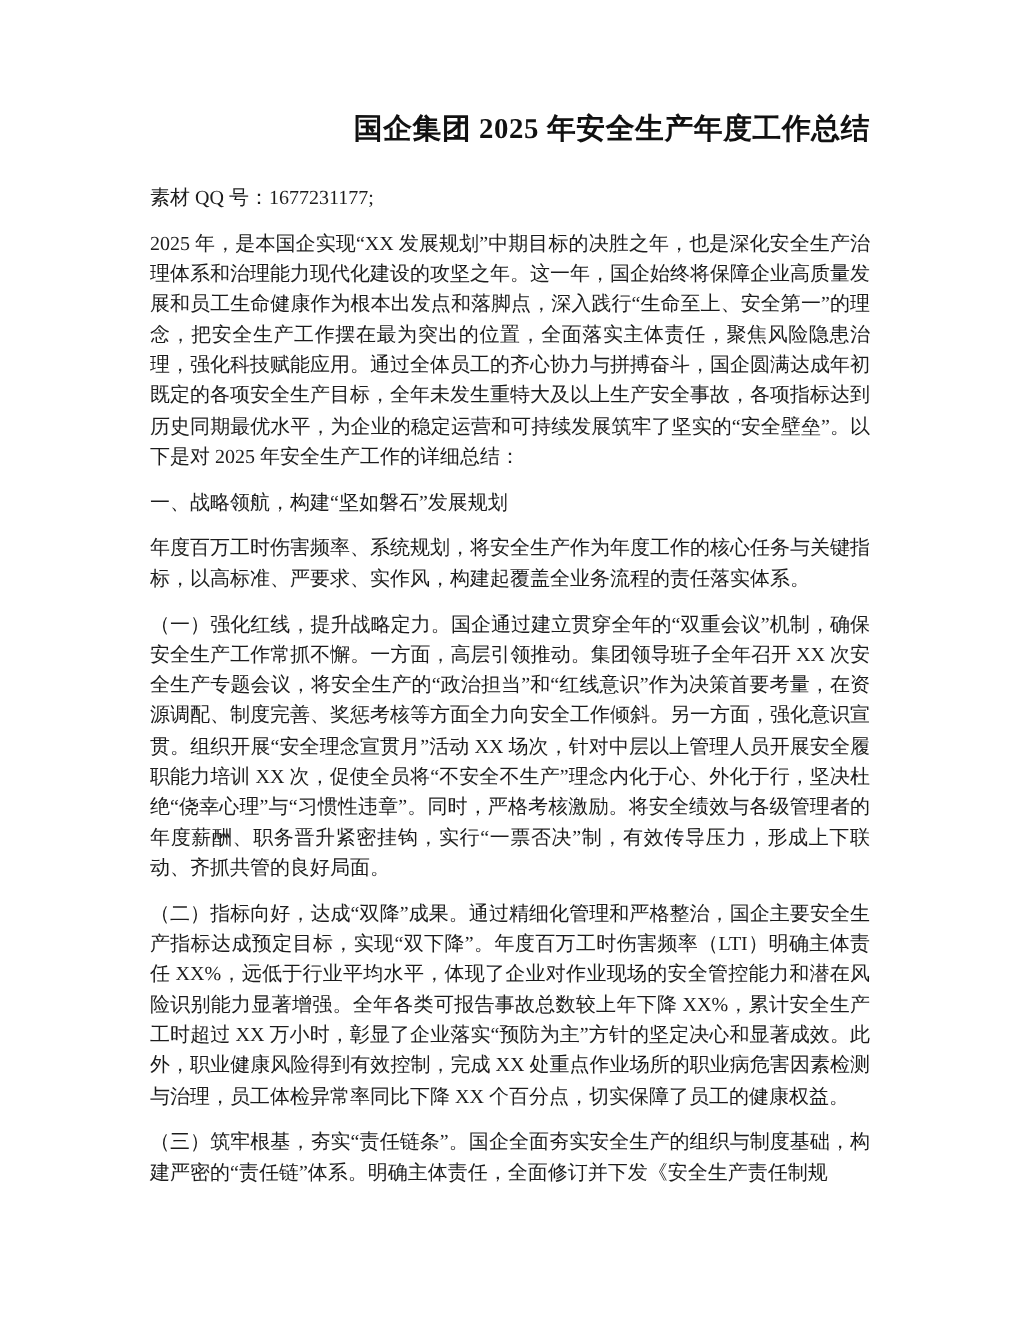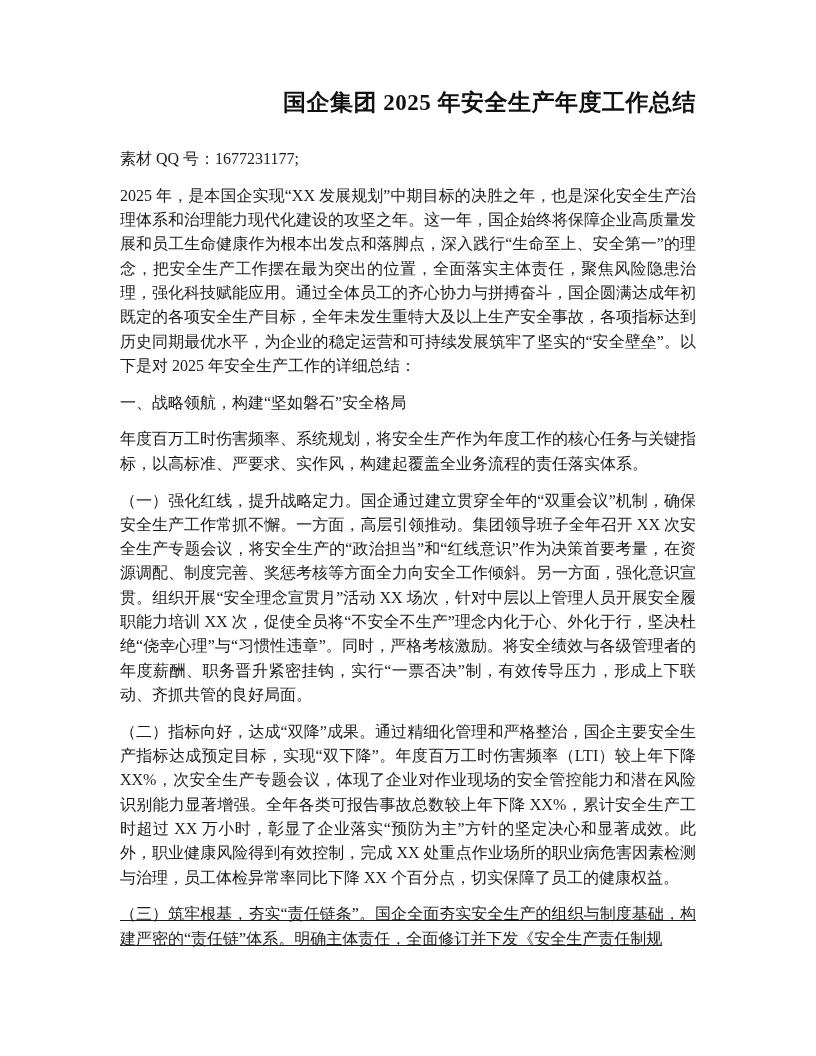--- a/index.html
+++ b/index.html
@@ -26,34 +26,34 @@
     letter-spacing: 0.5px;
     color: #111111;
   }
   .para {
     font-size: 16px;
     line-height: 24.3px;
     text-align: justify;
     margin-bottom: 12.5px;
     word-break: break-all;
   }
-  .para:last-child { margin-bottom: 0; text-decoration: underline; }
+  .para:last-child { margin-bottom: 0; }
 </style>
 </head>
 <body>
 
 <div class="page">
   <h1 class="doc-title">国企集团 2025 年安全生产年度工作总结</h1>
 
   <p class="para">素材 QQ 号：1677231177;</p>
 
   <p class="para">2025 年，是本国企实现“XX 发展规划”中期目标的决胜之年，也是深化安全生产治理体系和治理能力现代化建设的攻坚之年。这一年，国企始终将保障企业高质量发展和员工生命健康作为根本出发点和落脚点，深入践行“生命至上、安全第一”的理念，把安全生产工作摆在最为突出的位置，全面落实主体责任，聚焦风险隐患治理，强化科技赋能应用。通过全体员工的齐心协力与拼搏奋斗，国企圆满达成年初既定的各项安全生产目标，全年未发生重特大及以上生产安全事故，各项指标达到历史同期最优水平，为企业的稳定运营和可持续发展筑牢了坚实的“安全壁垒”。以下是对 2025 年安全生产工作的详细总结：</p>
 
-  <p class="para">一、战略领航，构建“坚如磐石”安全格局</p>
+  <p class="para">一、战略领航，构建“坚如磐石”发展规划</p>
 
   <p class="para">年度百万工时伤害频率、系统规划，将安全生产作为年度工作的核心任务与关键指标，以高标准、严要求、实作风，构建起覆盖全业务流程的责任落实体系。</p>
 
   <p class="para">（一）强化红线，提升战略定力。国企通过建立贯穿全年的“双重会议”机制，确保安全生产工作常抓不懈。一方面，高层引领推动。集团领导班子全年召开 XX 次安全生产专题会议，将安全生产的“政治担当”和“红线意识”作为决策首要考量，在资源调配、制度完善、奖惩考核等方面全力向安全工作倾斜。另一方面，强化意识宣贯。组织开展“安全理念宣贯月”活动 XX 场次，针对中层以上管理人员开展安全履职能力培训 XX 次，促使全员将“不安全不生产”理念内化于心、外化于行，坚决杜绝“侥幸心理”与“习惯性违章”。同时，严格考核激励。将安全绩效与各级管理者的年度薪酬、职务晋升紧密挂钩，实行“一票否决”制，有效传导压力，形成上下联动、齐抓共管的良好局面。</p>
 
-  <p class="para">（二）指标向好，达成“双降”成果。通过精细化管理和严格整治，国企主要安全生产指标达成预定目标，实现“双下降”。年度百万工时伤害频率（LTI）较上年下降 XX%，次安全生产专题会议，体现了企业对作业现场的安全管控能力和潜在风险识别能力显著增强。全年各类可报告事故总数较上年下降 XX%，累计安全生产工时超过 XX 万小时，彰显了企业落实“预防为主”方针的坚定决心和显著成效。此外，职业健康风险得到有效控制，完成 XX 处重点作业场所的职业病危害因素检测与治理，员工体检异常率同比下降 XX 个百分点，切实保障了员工的健康权益。</p>
+  <p class="para">（二）指标向好，达成“双降”成果。通过精细化管理和严格整治，国企主要安全生产指标达成预定目标，实现“双下降”。年度百万工时伤害频率（LTI）明确主体责任 XX%，远低于行业平均水平，体现了企业对作业现场的安全管控能力和潜在风险识别能力显著增强。全年各类可报告事故总数较上年下降 XX%，累计安全生产工时超过 XX 万小时，彰显了企业落实“预防为主”方针的坚定决心和显著成效。此外，职业健康风险得到有效控制，完成 XX 处重点作业场所的职业病危害因素检测与治理，员工体检异常率同比下降 XX 个百分点，切实保障了员工的健康权益。</p>
 
   <p class="para">（三）筑牢根基，夯实“责任链条”。国企全面夯实安全生产的组织与制度基础，构建严密的“责任链”体系。明确主体责任，全面修订并下发《安全生产责任制规</p>
 </div>
 
 </body></html>

